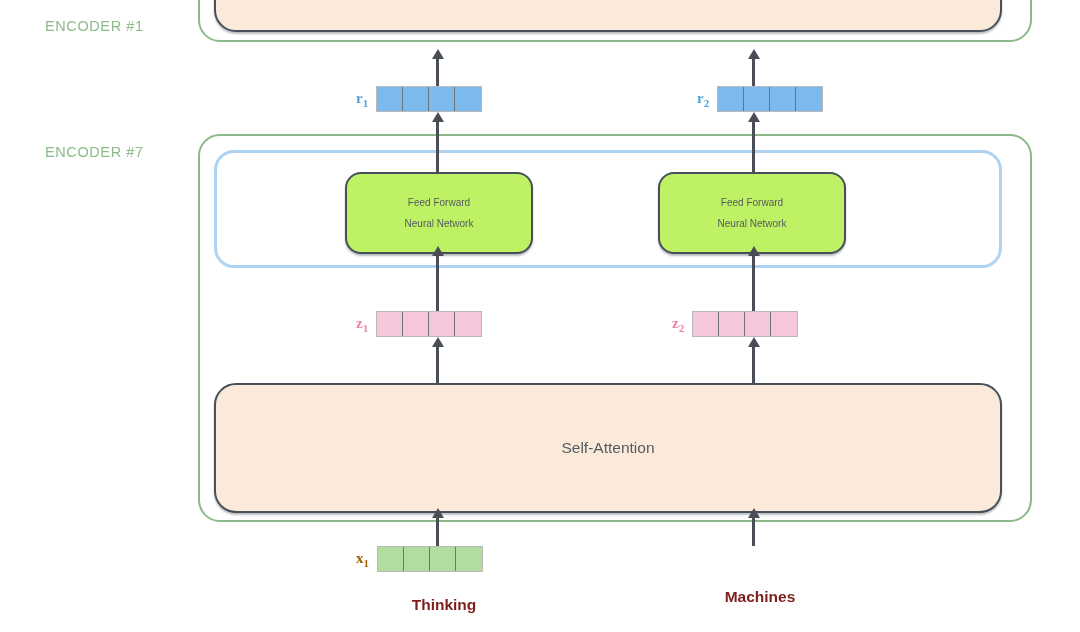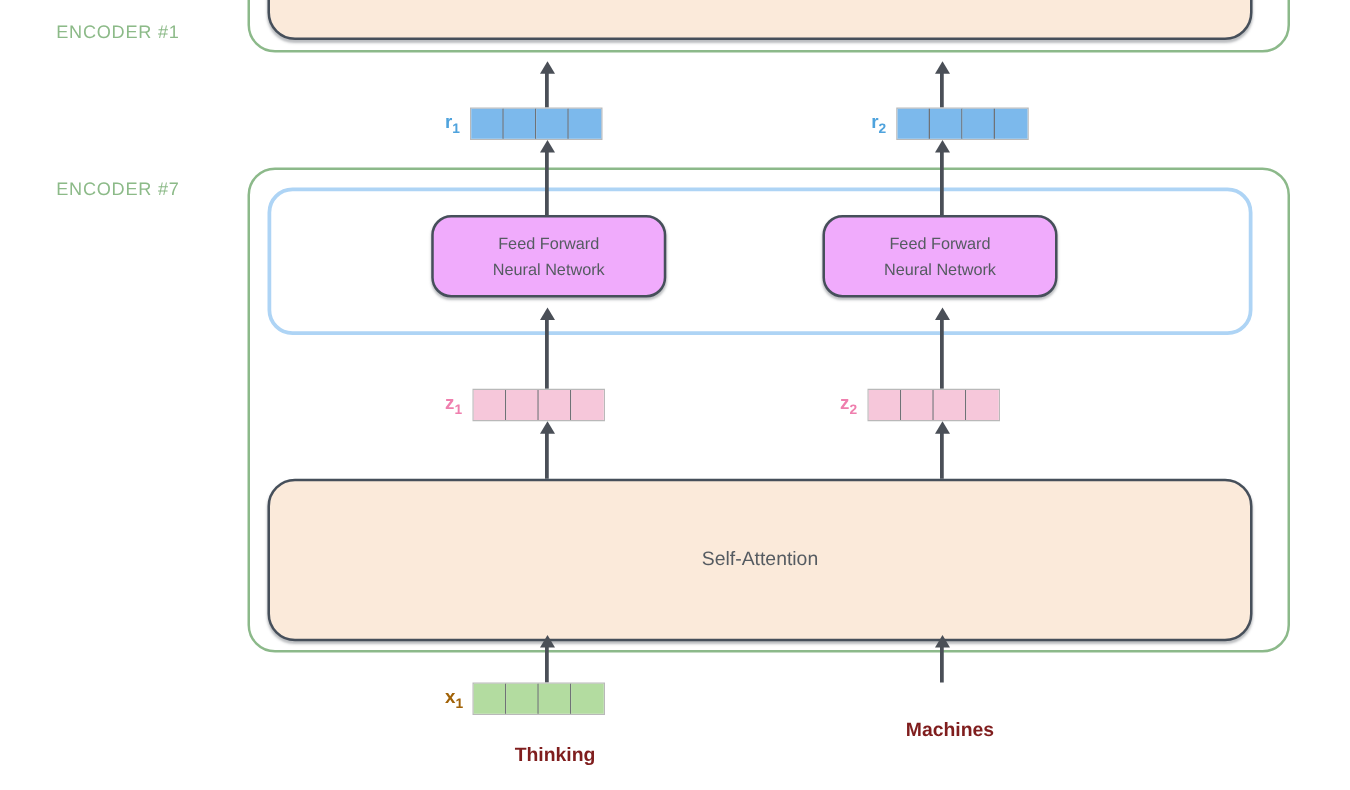--- a/index.html
+++ b/index.html
@@ -72,24 +72,24 @@
     border: 2.5px solid #464f5a;
     border-radius: 14px;
     display: flex;
     align-items: center;
     justify-content: center;
     text-align: center;
     color: #555b61;
     box-shadow: 0 2px 2px rgba(60,65,75,0.35);
   }
   .ffnn {
-    background: #f0abfc;
+    background: #bef264;
     width: 188px;
-    height: 66px;
-    font-size: 13px;
+    height: 82px;
+    font-size: 10px;
     line-height: 21px;
     border-radius: 16px;
   }
   #ffnn-1 { left: 345px; top: 172px; }
   #ffnn-2 { left: 658px; top: 172px; }
 
   #self-attention {
     left: 214px;
     top: 383px;
     width: 788px;
@@ -113,21 +113,21 @@
   .vector {
     position: absolute;
     display: flex;
     align-items: center;
   }
   .vector-label {
     font-size: 15px;
     font-weight: bold;
     margin-right: 8px;
     white-space: nowrap;
-    font-family: Liberation Sans, sans-serif;
+    font-family: Liberation Serif, serif;
   }
   .vector-label sub {
     font-size: 11px;
     font-weight: bold;
   }
   .vector-cells {
     display: flex;
     border: 1px solid #b9b9b9;
     box-sizing: content-box;
   }
@@ -157,21 +157,21 @@
   .word-label {
     position: absolute;
     font-size: 15.5px;
     font-weight: bold;
     color: #7f1d1d;
     white-space: nowrap;
     text-align: center;
     font-family: "Liberation Sans", sans-serif;
   }
   #word-1 { left: 389px; top: 596px; width: 110px; }
-  #word-2 { left: 705px; top: 576px; width: 110px; }
+  #word-2 { left: 705px; top: 588px; width: 110px; }
 
   
   .arrow {
     position: absolute;
     width: 3px;
     background: #4a4f57;
   }
   .arrow::after {
     content: "";
     position: absolute;

